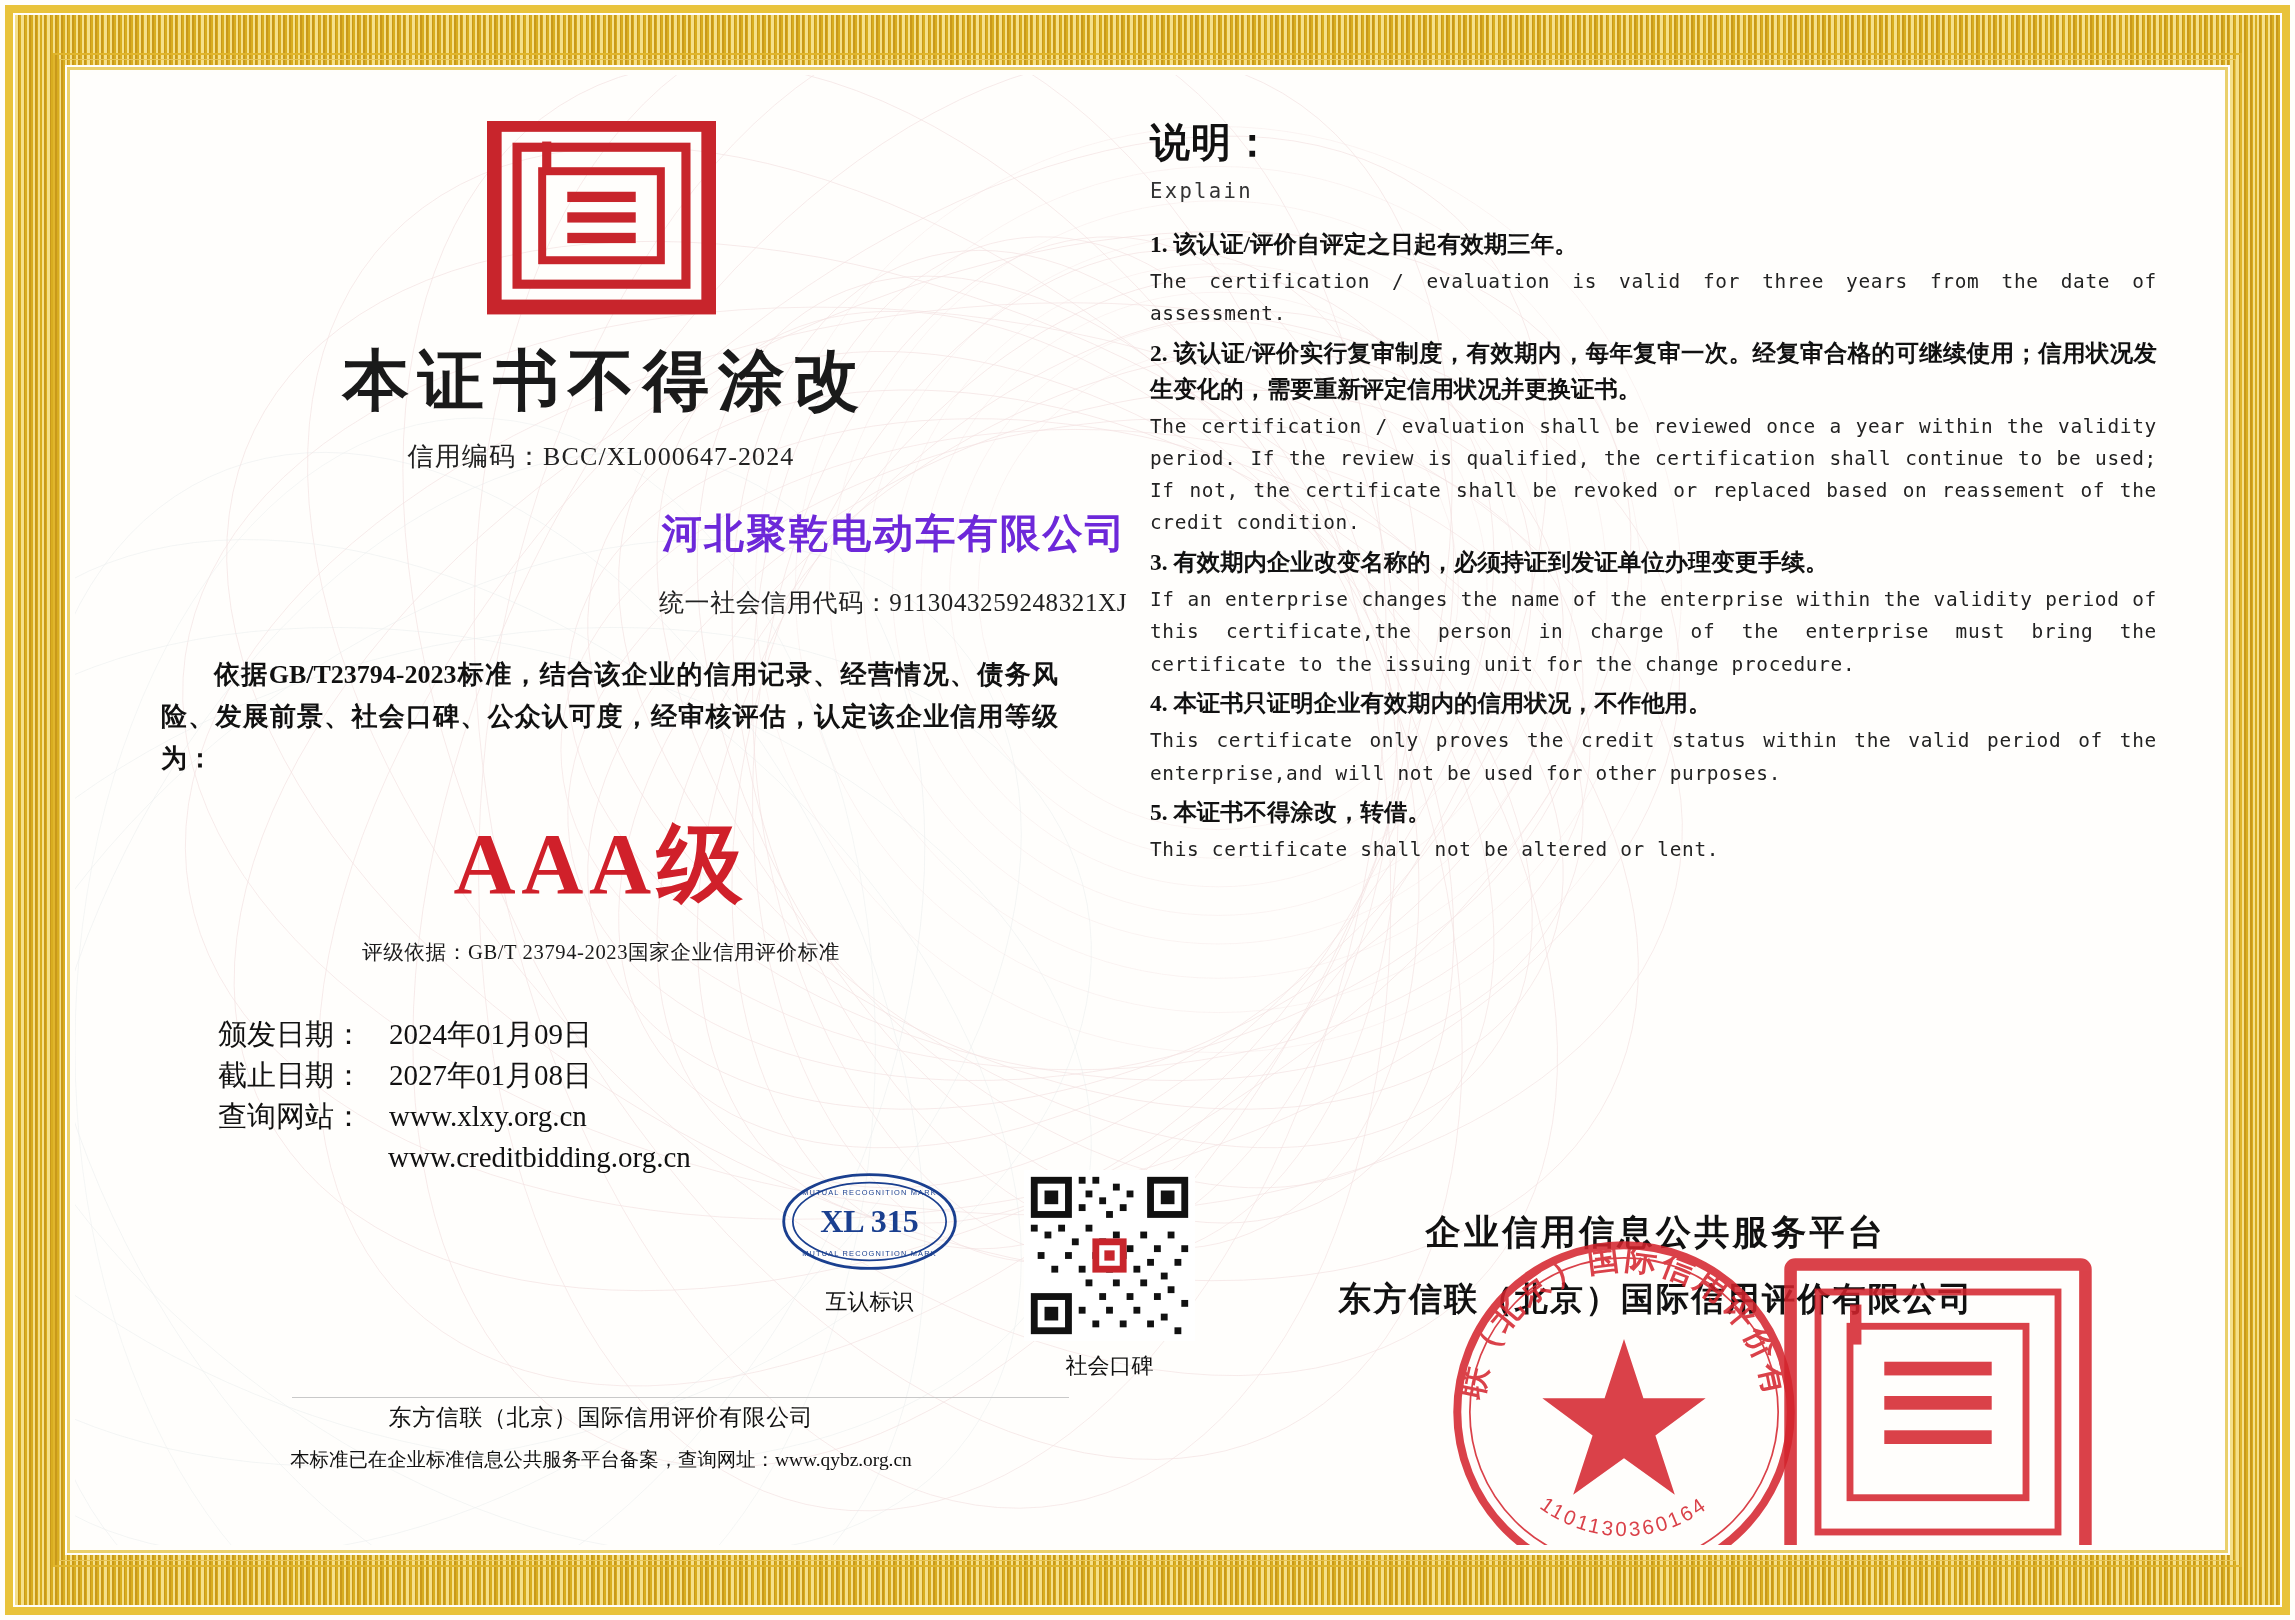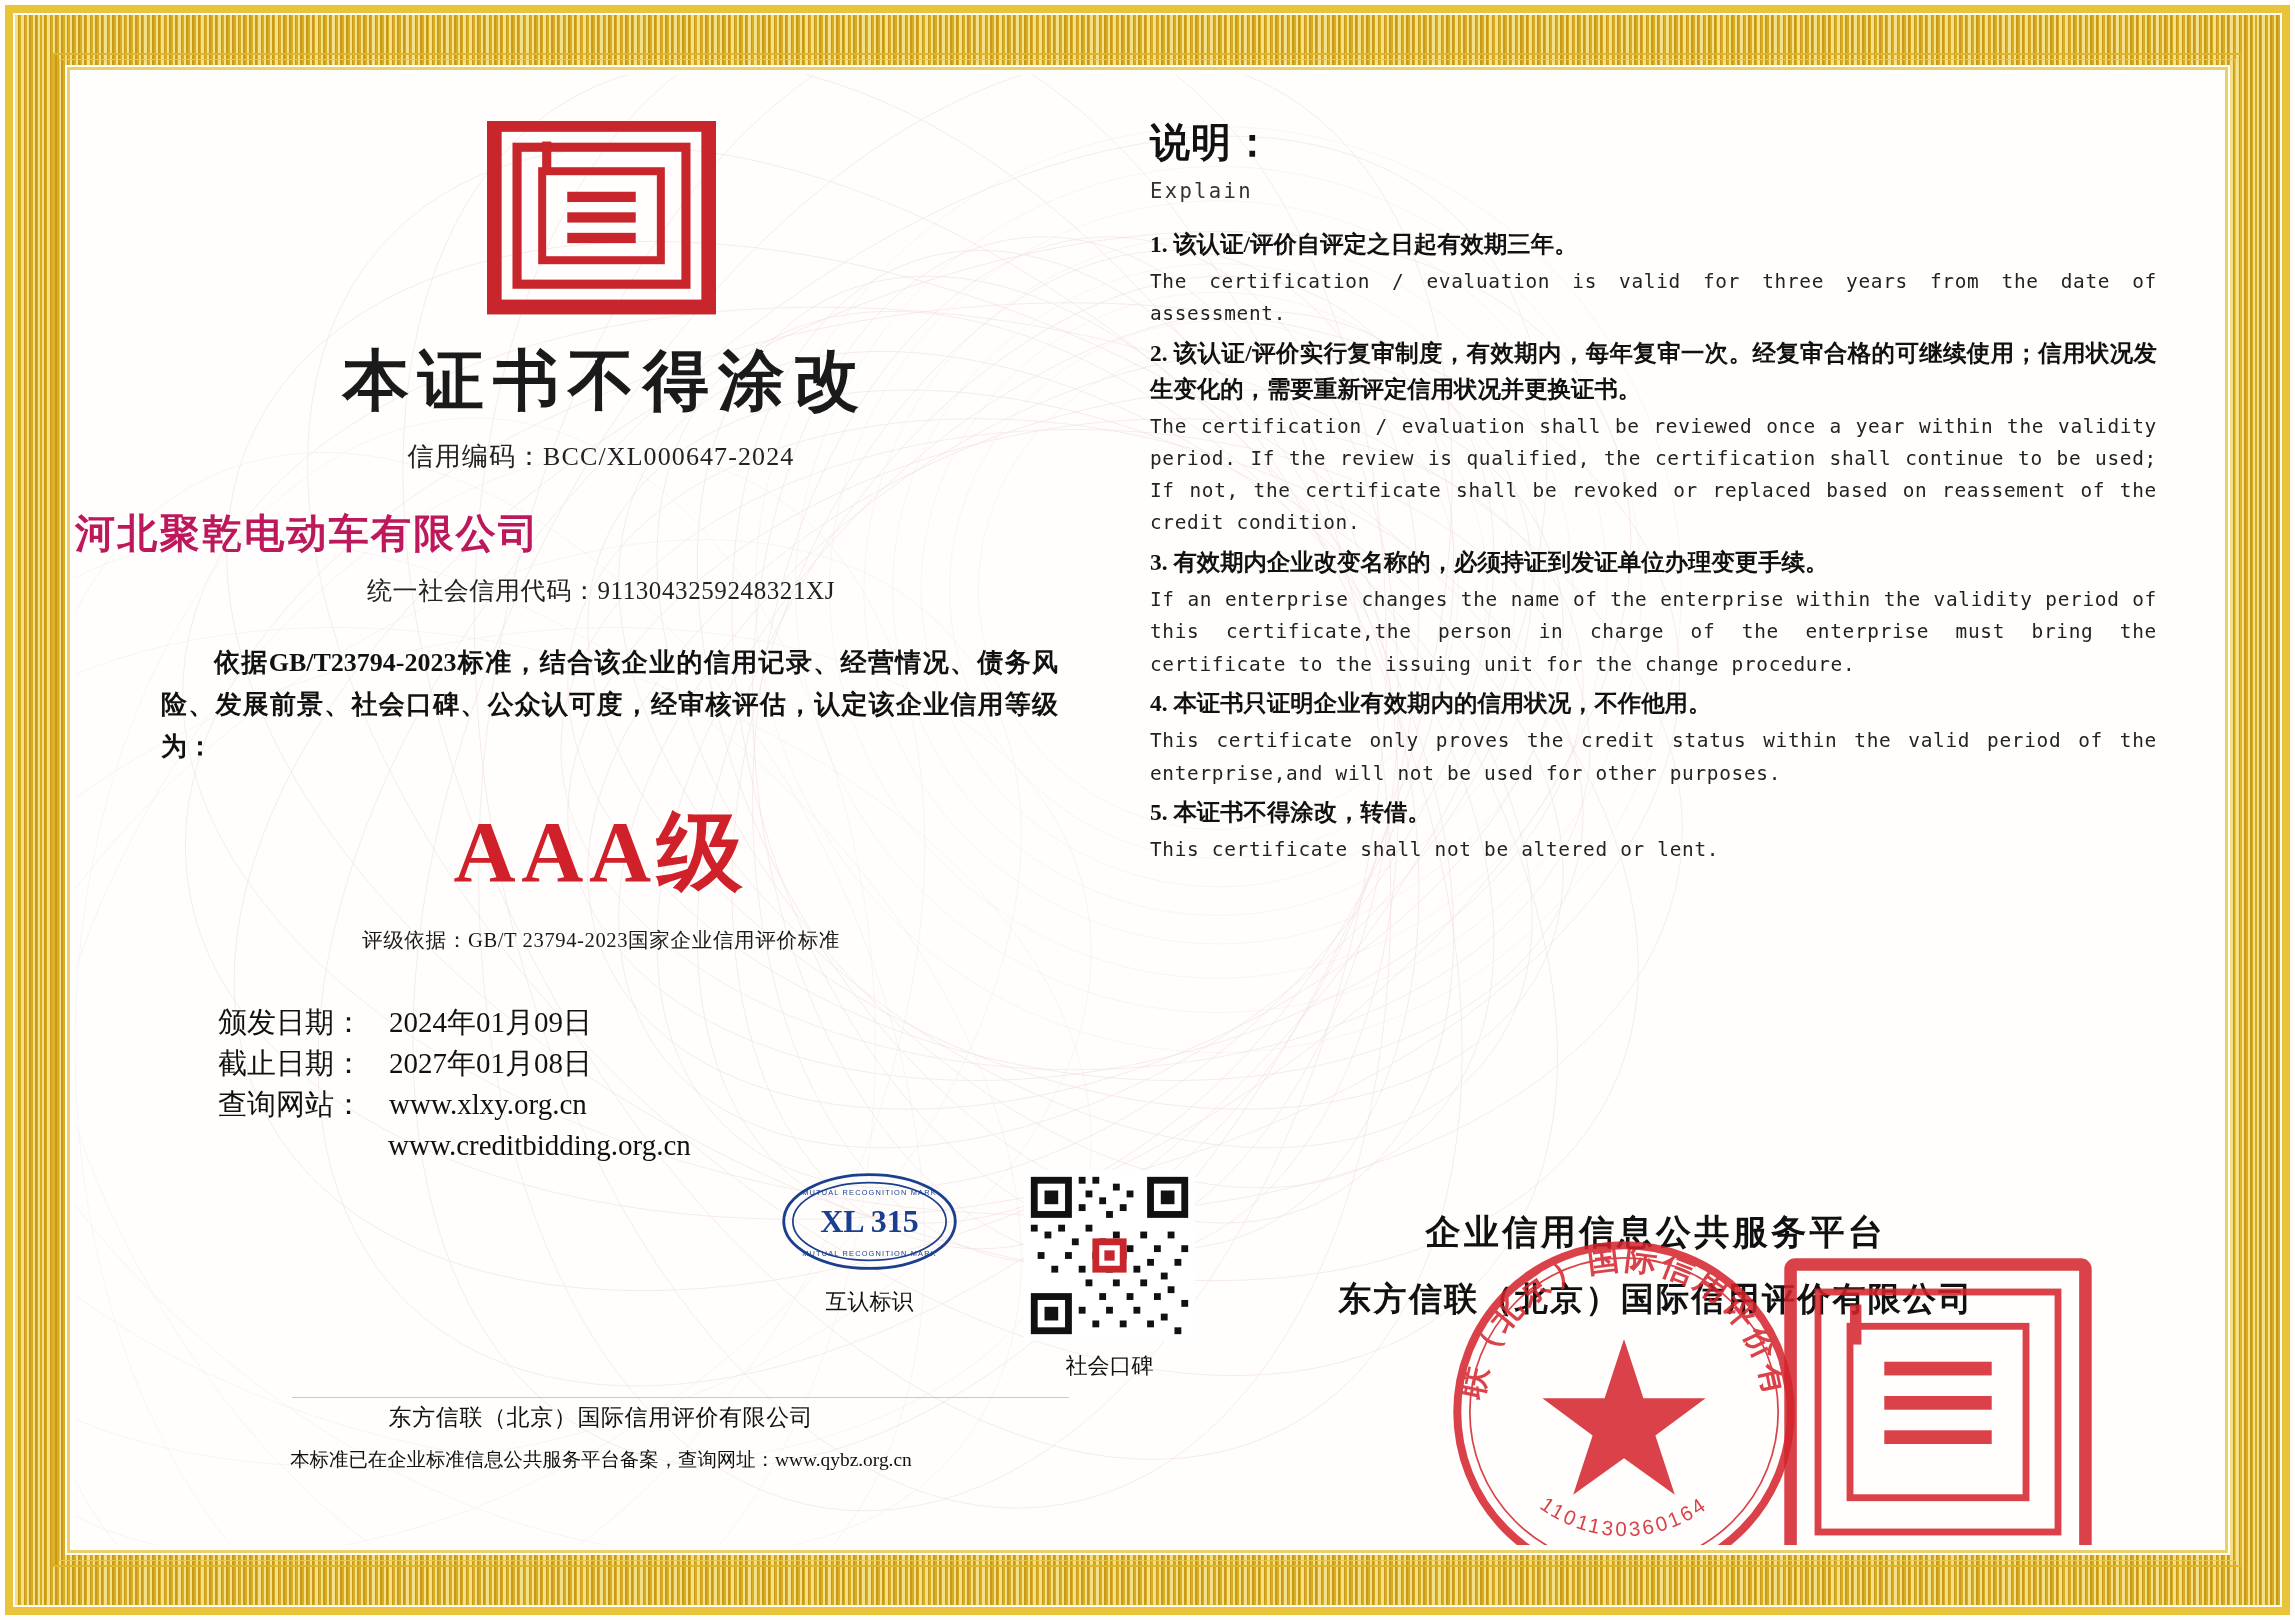--- a/index.html
+++ b/index.html
@@ -93,32 +93,32 @@
     text-indent:9.1px;
   }
   .credit-no{
     text-align:center;
     font-size:26px;
     color:#222;
     margin-top:13px;
     letter-spacing:1.1px;
   }
   .company{
-    text-align:left;
+    text-align:right;
     font-weight:bold;
     font-size:40px;
-    color:#be185d;
+    color:#6d28d9;
     margin-top:32px;
     letter-spacing:2.3px;
   }
   .uscc{
-    text-align:center;
+    text-align:right;
     font-size:25px;
     color:#222;
-    margin-top:13px;
+    margin-top:25px;
     letter-spacing:0.6px;
   }
   .paragraph{
     margin:35px 69px 0 86px;
     font-size:26px;
     line-height:1.62;
     font-weight:bold;
     color:#111;
     text-align:justify;
     text-indent:53px;

